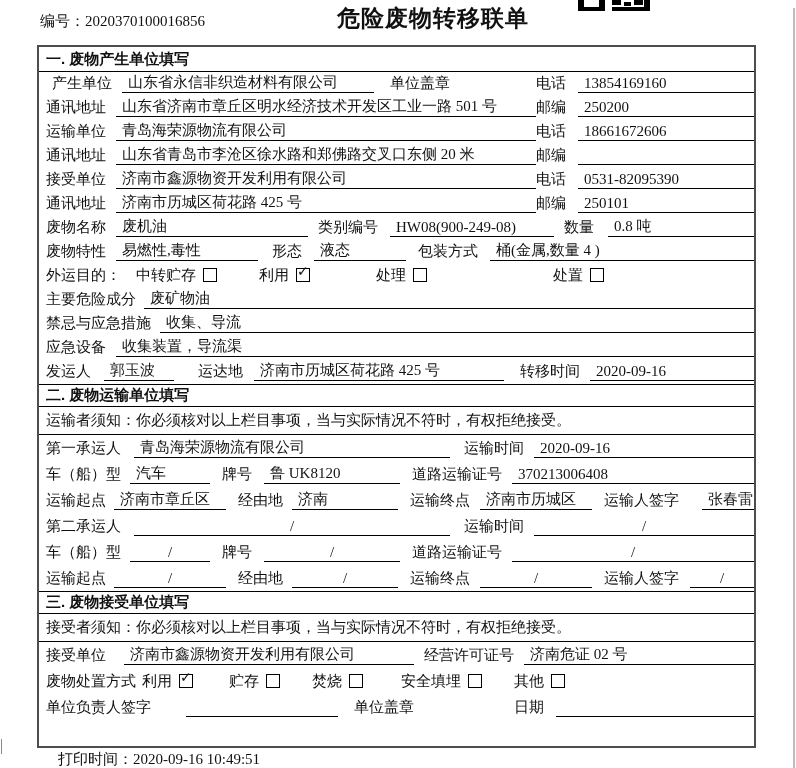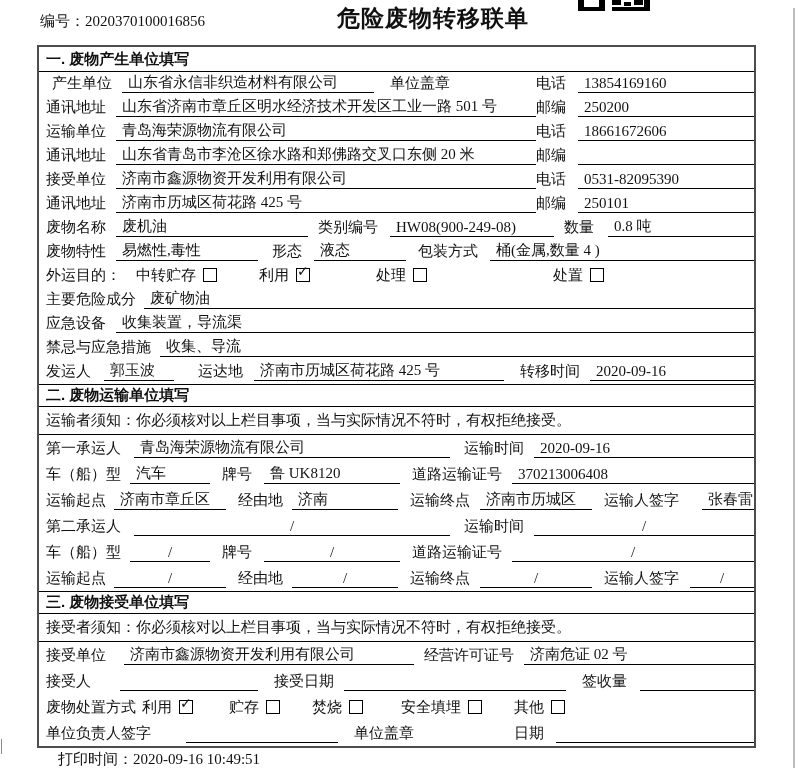--- a/index.html
+++ b/index.html
@@ -135,26 +135,26 @@
       <span class="chk" style="margin-left: 126px;">
         <span>处置</span>
         <span class="chk-box"></span>
       </span>
     </div>
     <div class="row" style="height: 24px;">
       <span class="lbl" style="width: 94px;">主要危险成分</span>
       <span class="field grow" style="margin-left: 4px;"><span>废矿物油</span></span>
     </div>
     <div class="row" style="height: 24px;">
+      <span class="lbl" style="width: 110px;">禁忌与应急措施</span>
+      <span class="field grow" style="margin-left: 4px;"><span>收集、导流</span></span>
+    </div>
+    <div class="row" style="height: 24px;">
       <span class="lbl" style="width: 64px;">应急设备</span>
       <span class="field grow" style="margin-left: 6px;"><span>收集装置，导流渠</span></span>
-    </div>
-    <div class="row" style="height: 24px;">
-      <span class="lbl" style="width: 110px;">禁忌与应急措施</span>
-      <span class="field grow" style="margin-left: 4px;"><span>收集、导流</span></span>
     </div>
     <div class="row" style="height: 24px;">
       <span class="lbl" style="width: 50px;">发运人</span>
       <span class="field" style="width: 70px; margin-left: 8px;"><span>郭玉波</span></span>
       <span class="lbl" style="width: 48px; margin-left: 24px;">运达地</span>
       <span class="field" style="width: 250px; margin-left: 8px;"><span>济南市历城区荷花路 425 号</span></span>
       <span class="lbl" style="width: 62px; margin-left: 16px;">转移时间</span>
       <span class="field grow" style="margin-left: 8px;"><span>2020-09-16</span></span>
     </div>
     <div class="sec-header bt" style="height: 23px;">二. 废物运输单位填写</div>
@@ -209,28 +209,20 @@
     </div>
     <div class="sec-header bt" style="height: 23px;">三. 废物接受单位填写</div>
     <div class="note" style="height: 28px;">接受者须知：你必须核对以上栏目事项，当与实际情况不符时，有权拒绝接受。</div>
     <div class="row" style="height: 26px;">
       <span class="lbl" style="width: 62px;">接受单位</span>
       <span class="field" style="width: 290px; margin-left: 16px;"><span>济南市鑫源物资开发利用有限公司</span></span>
       <span class="lbl" style="width: 92px; margin-left: 10px;">经营许可证号</span>
       <span class="field grow" style="margin-left: 8px;"><span>济南危证 02 号</span></span>
     </div>
     <div class="row" style="height: 26px;">
-      <span class="lbl" style="width: 48px;">接受人</span>
-      <span class="field" style="width: 138px; margin-left: 26px;"><span></span></span>
-      <span class="lbl" style="width: 62px; margin-left: 16px;">接受日期</span>
-      <span class="field" style="width: 222px; margin-left: 8px;"><span></span></span>
-      <span class="lbl" style="width: 48px; margin-left: 16px;">签收量</span>
-      <span class="field grow" style="margin-left: 10px;"><span></span></span>
-    </div>
-    <div class="row" style="height: 26px;">
       <span class="lbl" style="width: 92px;">废物处置方式</span>
       <span class="chk" style="margin-left: 4px;">
         <span>利用</span>
         <span class="chk-box">
           <span class="tick">✓</span>
         </span>
       </span>
       <span class="chk" style="margin-left: 36px;">
         <span>贮存</span>
         <span class="chk-box"></span>

